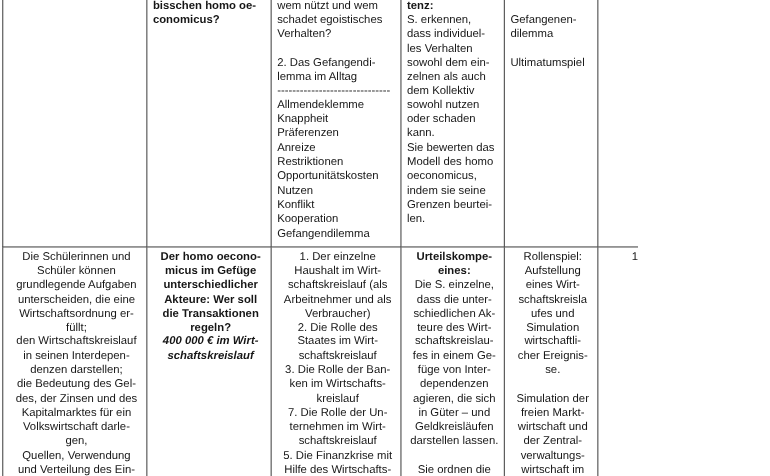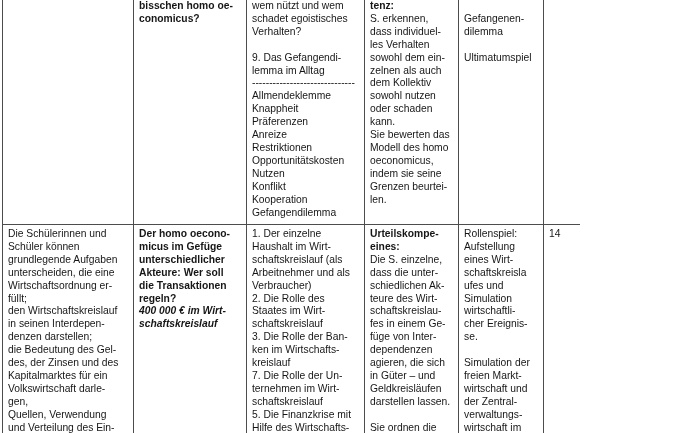--- a/index.html
+++ b/index.html
@@ -31,21 +31,21 @@
     padding: 0;
   }
   tr.row-0 td { border-top: none; height: 225px; }
   tr.row-1 td { border-bottom: none; height: 210px; }
   .cell-inner {
     padding: 1px 2px 0 5px;
     font-size: 10.3px;
     line-height: 12.9px;
     overflow: hidden;
   }
-  tr.row-1 .cell-inner { padding-top: 3px; }
+  tr.row-1 .cell-inner { padding-top: 3px; text-align: center; }
   .seg {
     display: block;
     white-space: pre;
   }
   .seg.bold { font-weight: bold; }
   .seg.bi   { font-weight: bold; font-style: italic; }
 </style>
 </head>
 <body>
 
@@ -68,21 +68,21 @@
             <span class="seg bold">bisschen homo oe-
 conomicus?</span>
           </div>
         </td>
         <td>
           <div class="cell-inner">
             <span class="seg">wem nützt und wem
 schadet egoistisches
 Verhalten?
 
-9. Das Gefangendi-
+2. Das Gefangendi-
 lemma im Alltag
 ------------------------------
 Allmendeklemme
 Knappheit
 Präferenzen
 Anreize
 Restriktionen
 Opportunitätskosten
 Nutzen
 Konflikt

